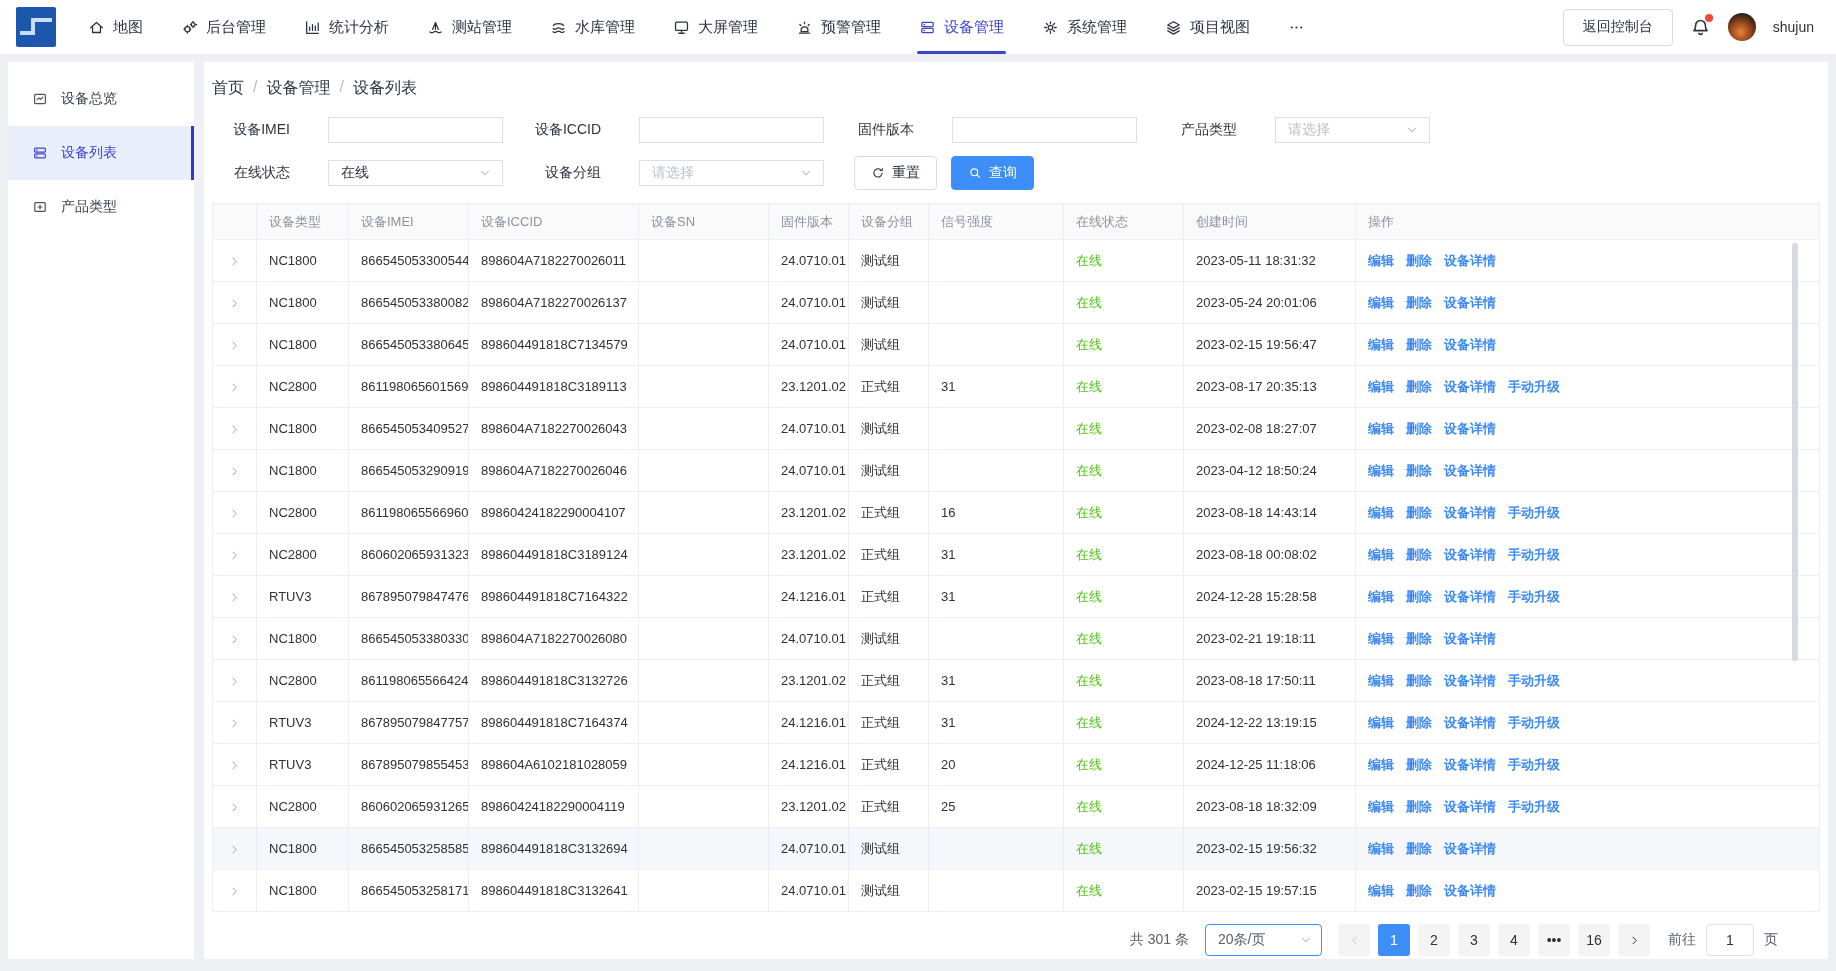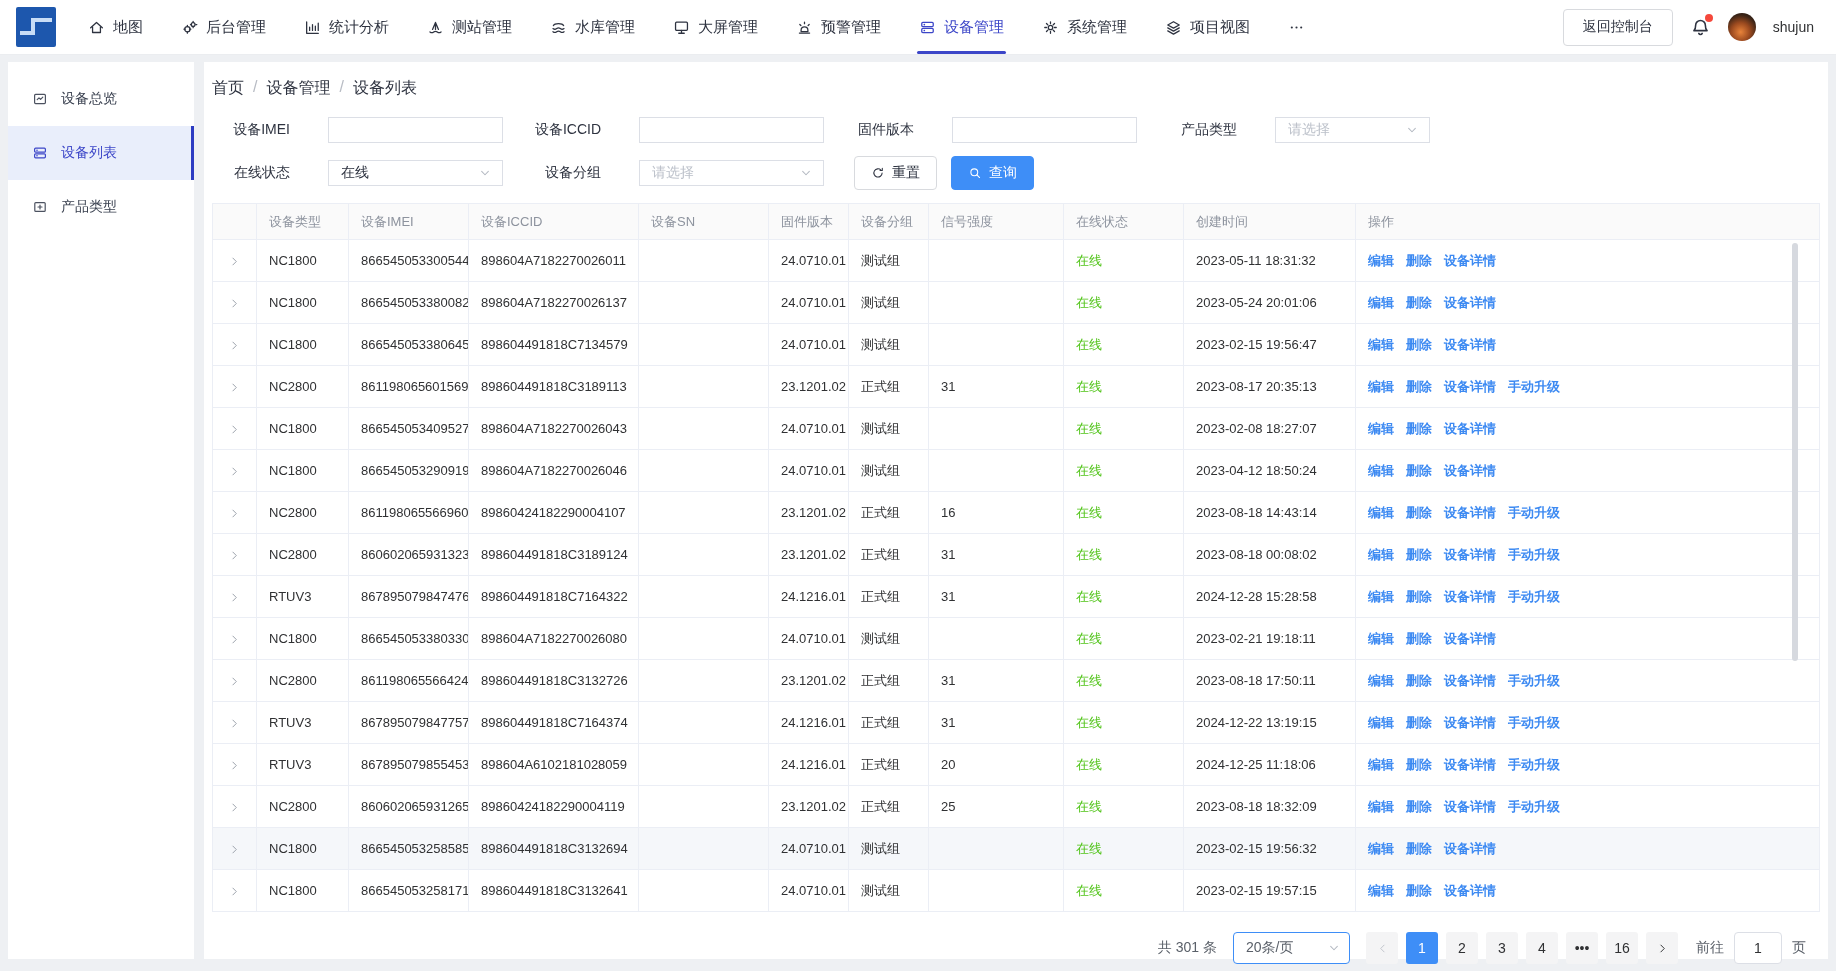--- a/index.html
+++ b/index.html
@@ -78,22 +78,22 @@
   thead th{height:36px;background:#fafafa;color:#8d939e;font-weight:500;}
   td.expand{text-align:center;padding:0;color:#9aa0aa;}
   .exp-btn{cursor:pointer;display:inline-flex;vertical-align:middle;}
   .exp-btn .ic{width:13px;height:13px;}
   .online{color:var(--success);}
   .act a{color:var(--link);text-decoration:none;font-weight:600;margin-right:12px;cursor:pointer;}
   tr.row-hover td{background:#f5f7fa;}
   .vscroll{position:absolute;top:40px;right:22px;width:6px;height:418px;background:#d6d9df;border-radius:3px;cursor:pointer;}
 
   
-  .pager{display:flex;align-items:center;justify-content:flex-end;margin-top:20px;
-    padding-right:22px;font-size:14px;color:#5a6069;}
+  .pager{display:flex;align-items:center;justify-content:flex-end;margin-top:12px;
+    padding-right:50px;font-size:14px;color:#5a6069;}
   .pager .total{margin-right:16px;}
   .psize{width:117px;height:32px;border:1px solid var(--primary);border-radius:4px;background:#fff;
     display:flex;align-items:center;justify-content:space-between;padding:0 8px 0 12px;color:#5a6069;cursor:pointer;}
   .psize .ic{width:14px;height:14px;color:#b4b9c2;}
   #pages{display:flex;align-items:center;gap:8px;margin:0 16px;}
   .pg{min-width:32px;height:32px;background:#f4f4f5;border-radius:3px;display:flex;align-items:center;
     justify-content:center;color:#303133;cursor:pointer;font-size:14px;padding:0 4px;}
   .pg.active{background:var(--primary);color:#fff;}
   .pg .ic{width:13px;height:13px;}
   .pg.disabled{color:#c0c4cc;cursor:default;}

